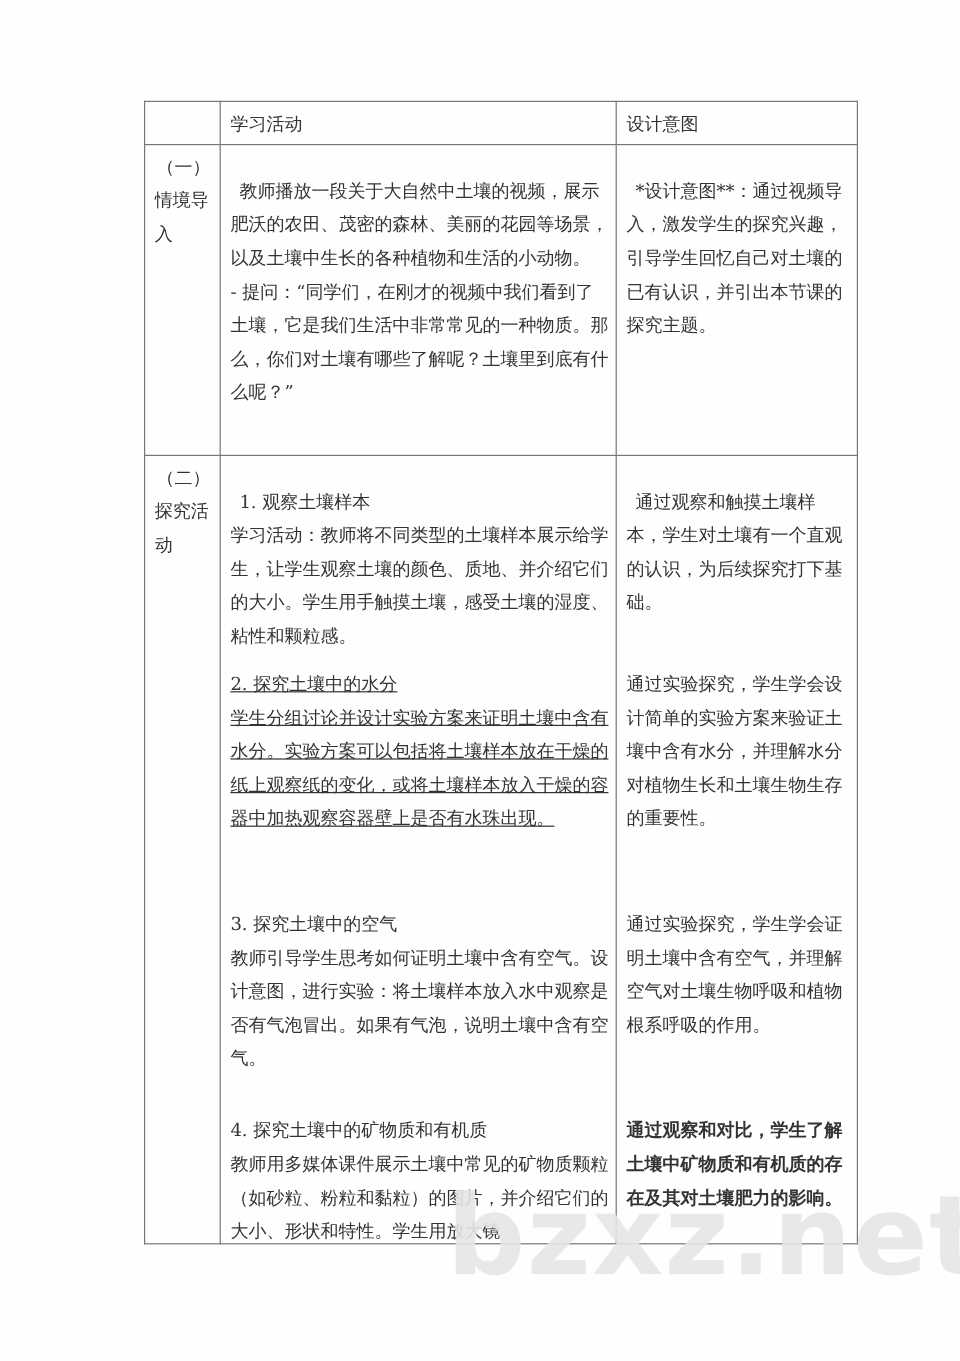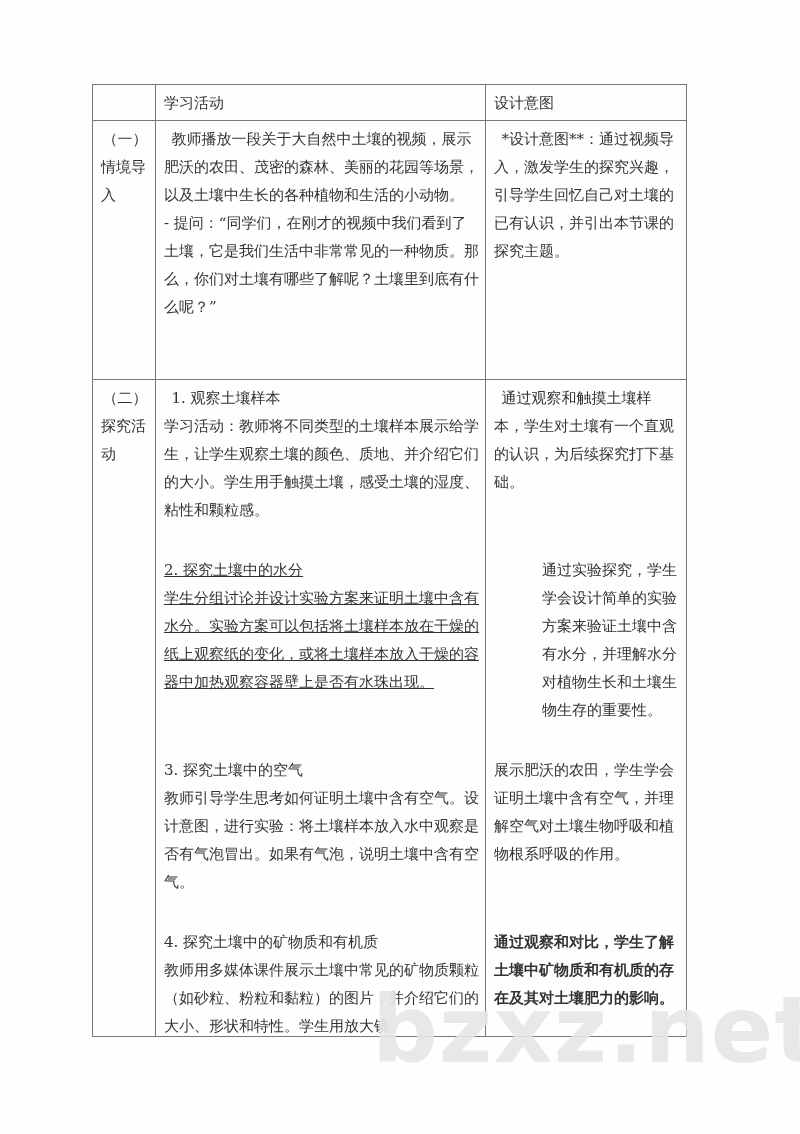--- a/index.html
+++ b/index.html
@@ -1,27 +1,27 @@
 <!DOCTYPE html>
 <html><head>
 <meta charset="utf-8">
 <style>
   html, body { margin:0; padding:0; background:#ffffff; }
   body { width:800px; height:1134px; position:relative; overflow:hidden;
          font-family:"DejaVu Serif","Liberation Serif",serif; color:#333; }
   .page { position:absolute; left:0; top:0; width:800px; height:1134px; background:#fefefe; }
-  table.plan { position:absolute; left:92px; top:84px; width:594px; border-collapse:collapse; table-layout:fixed; }
+  table.plan { position:absolute; left:120px; top:84px; width:594px; border-collapse:collapse; table-layout:fixed; }
   table.plan td { border:1.5px solid #777; vertical-align:top; font-size:15px; line-height:28px; padding:4px 6px 4px 8px; word-break:break-all; }
   table.plan tr.head td { height:26px; padding-top:4px; padding-bottom:3px; }
   col.c1 { width:63px; } col.c2 { width:330px; } col.c3 { width:201px; }
   td.stage { padding-left:4px; padding-right:2px; }
   .stage-num { display:block; text-align:center; }
   .stage-name { display:block; }
   .para { display:block; }
-  .para.indent { text-indent:0.5em; }
+  .para.indent { text-indent:0.5em;margin-top:20px; }
   .watermark { position:absolute; left:372px; top:985px; font-family:"DejaVu Sans","Liberation Sans",sans-serif; font-weight:bold; font-size:92px; letter-spacing:1px; color:#e6e6e6; opacity:0.9; line-height:1; z-index:2; pointer-events:none; }
 </style>
 </head>
 <body>
 
 <div class="page">
   <table class="plan">
     <colgroup>
         <col class="c1">
         <col class="c2">
@@ -66,25 +66,25 @@
         </div>
         <div style="height:104px;padding:4px 6px 4px 8px;overflow:hidden;">
           <span class="para">4. 探究土壤中的矿物质和有机质</span>
           <span class="para">教师用多媒体课件展示土壤中常见的矿物质颗粒（如砂粒、粉粒和黏粒）的图片，并介绍它们的大小、形状和特性。学生用放大镜</span>
         </div>
       </td>
       <td style="padding:0;">
         <div style="height:168px;padding:4px 6px 0 8px;">
           <span class="para indent">通过观察和触摸土壤样本，学生对土壤有一个直观的认识，为后续探究打下基础。</span>
         </div>
-        <div style="height:196px;padding:4px 6px 0 8px;margin-left:48px;">
+        <div style="height:196px;padding:4px 6px 0 8px;">
           <span class="para">通过实验探究，学生学会设计简单的实验方案来验证土壤中含有水分，并理解水分对植物生长和土壤生物生存的重要性。</span>
         </div>
         <div style="height:168px;padding:4px 6px 0 8px;">
-          <span class="para">展示肥沃的农田，学生学会证明土壤中含有空气，并理解空气对土壤生物呼吸和植物根系呼吸的作用。</span>
+          <span class="para">通过实验探究，学生学会证明土壤中含有空气，并理解空气对土壤生物呼吸和植物根系呼吸的作用。</span>
         </div>
         <div style="height:104px;padding:4px 6px 4px 8px;font-weight:bold;">
           <span class="para">通过观察和对比，学生了解土壤中矿物质和有机质的存在及其对土壤肥力的影响。</span>
         </div>
       </td>
     </tr>
   </tbody>
     </table>
   <div class="watermark">bzxz.net</div>
 </div>

